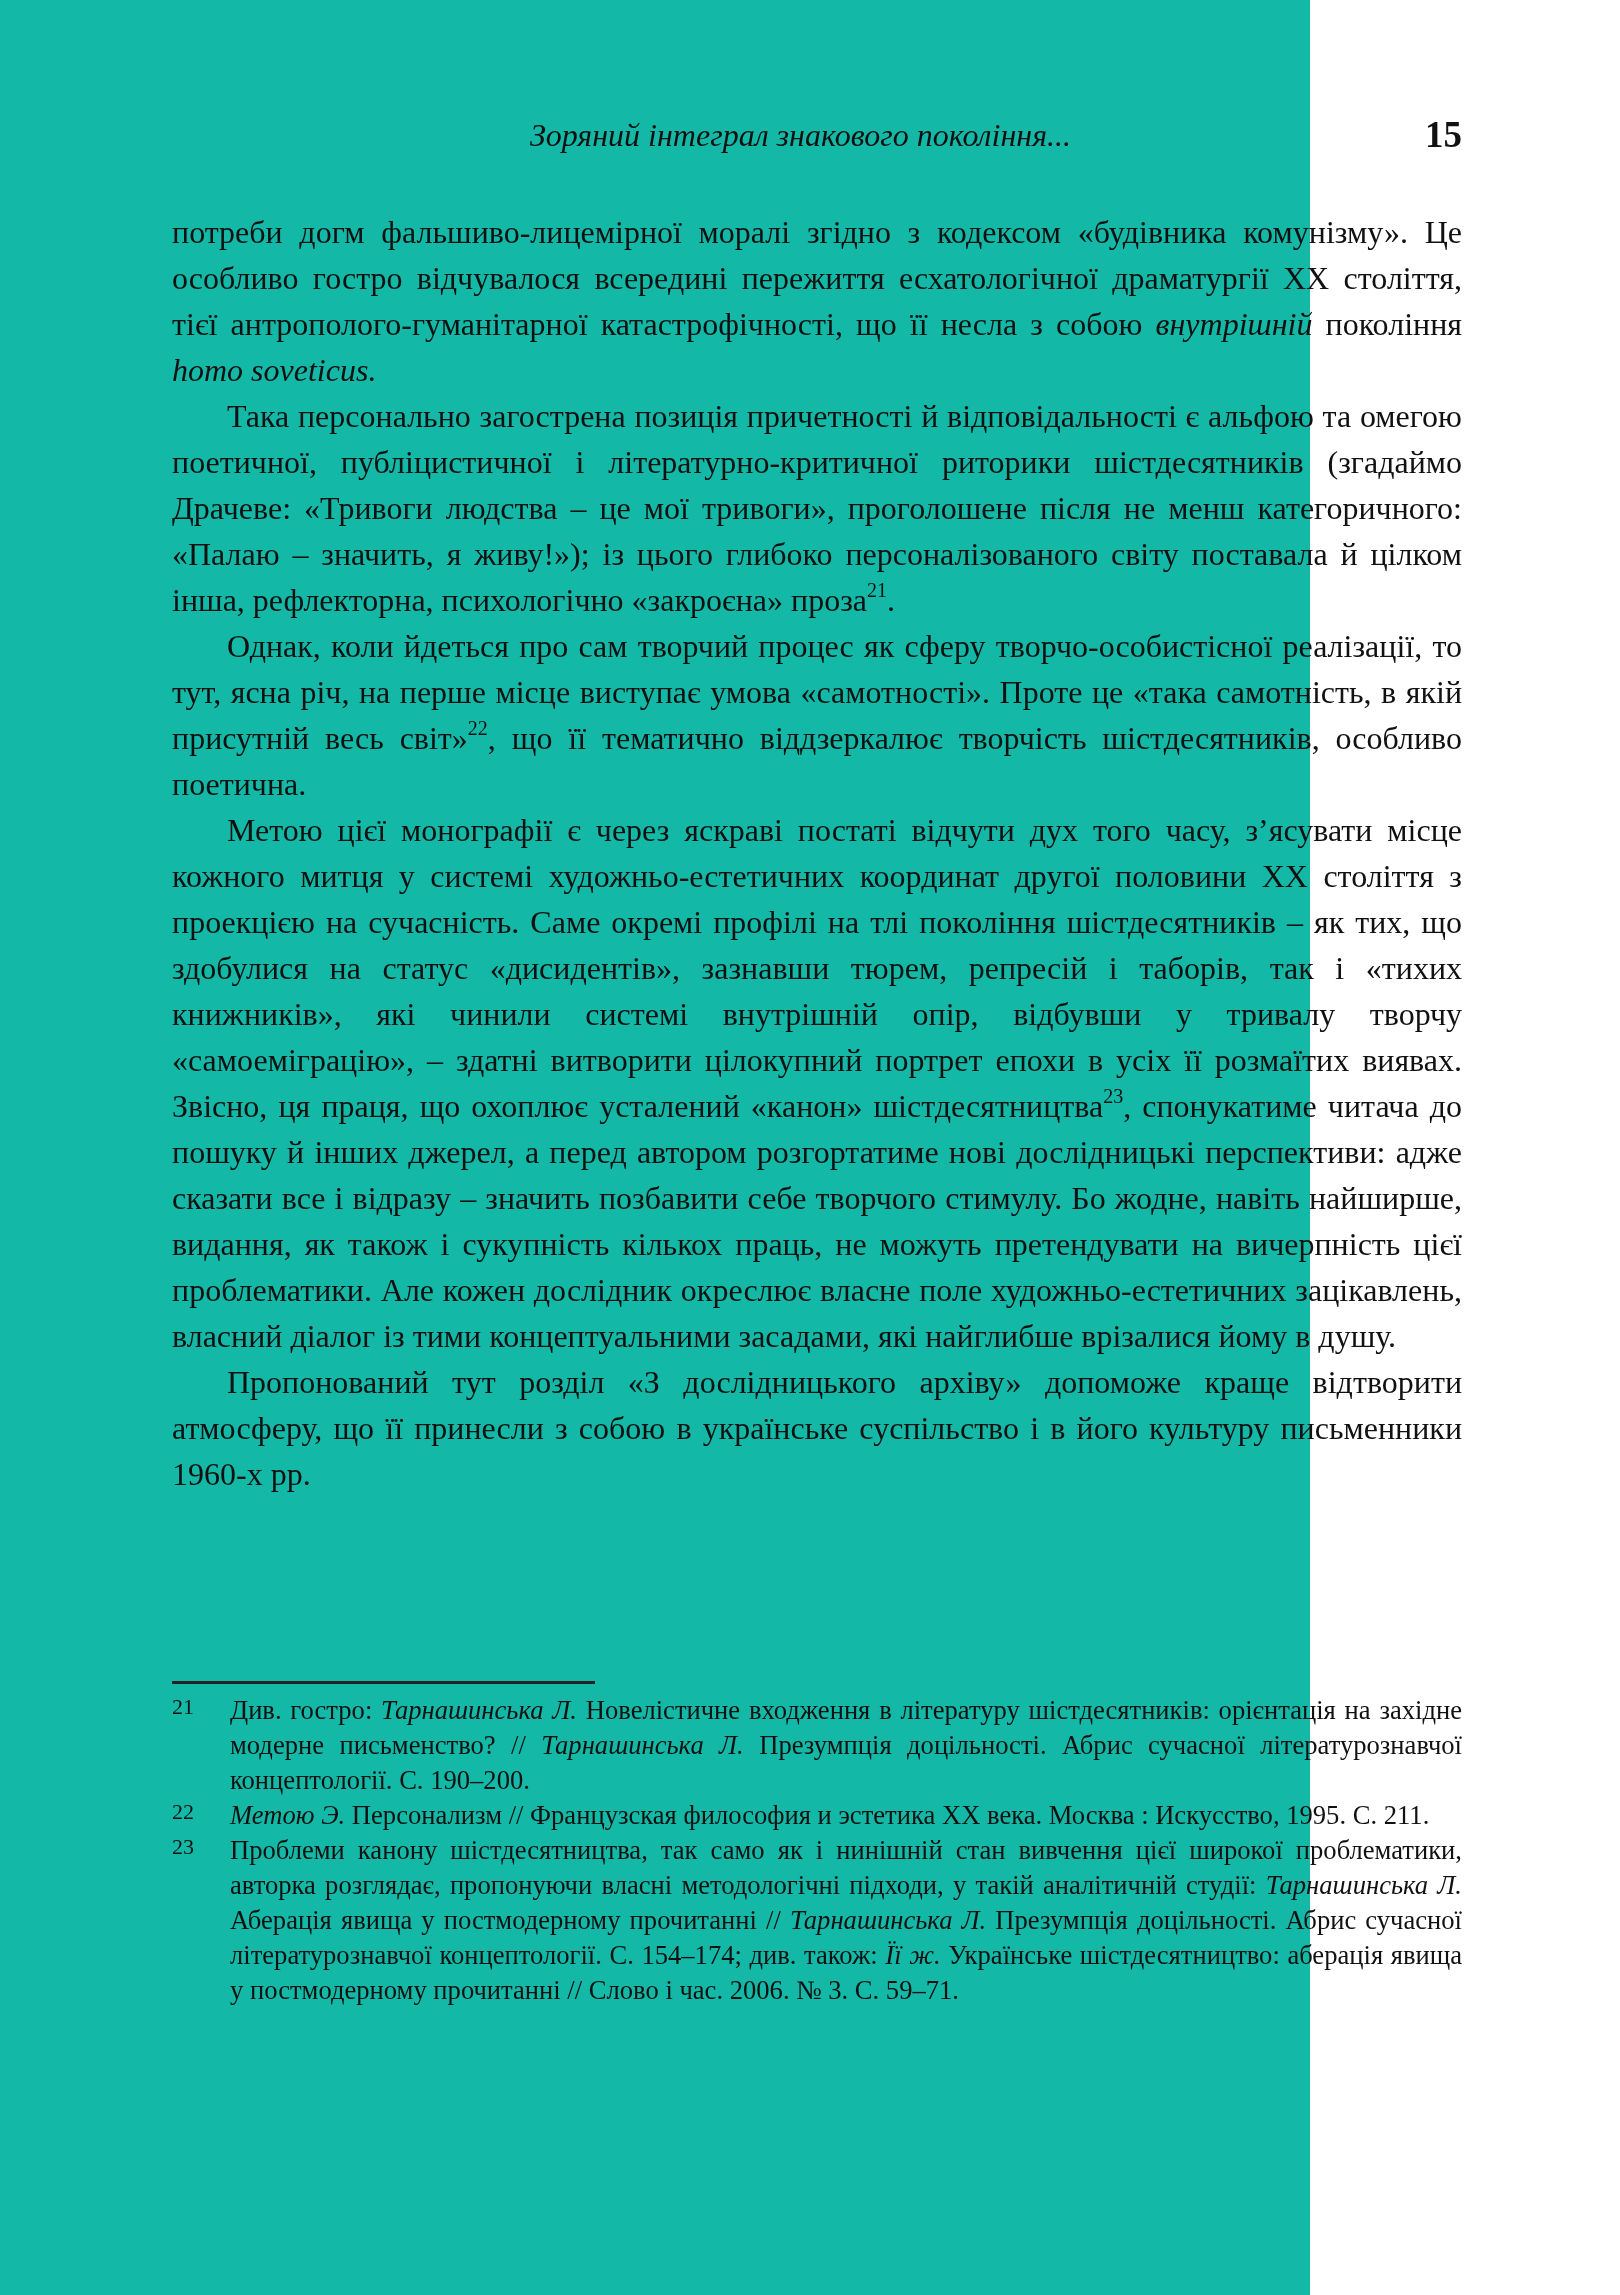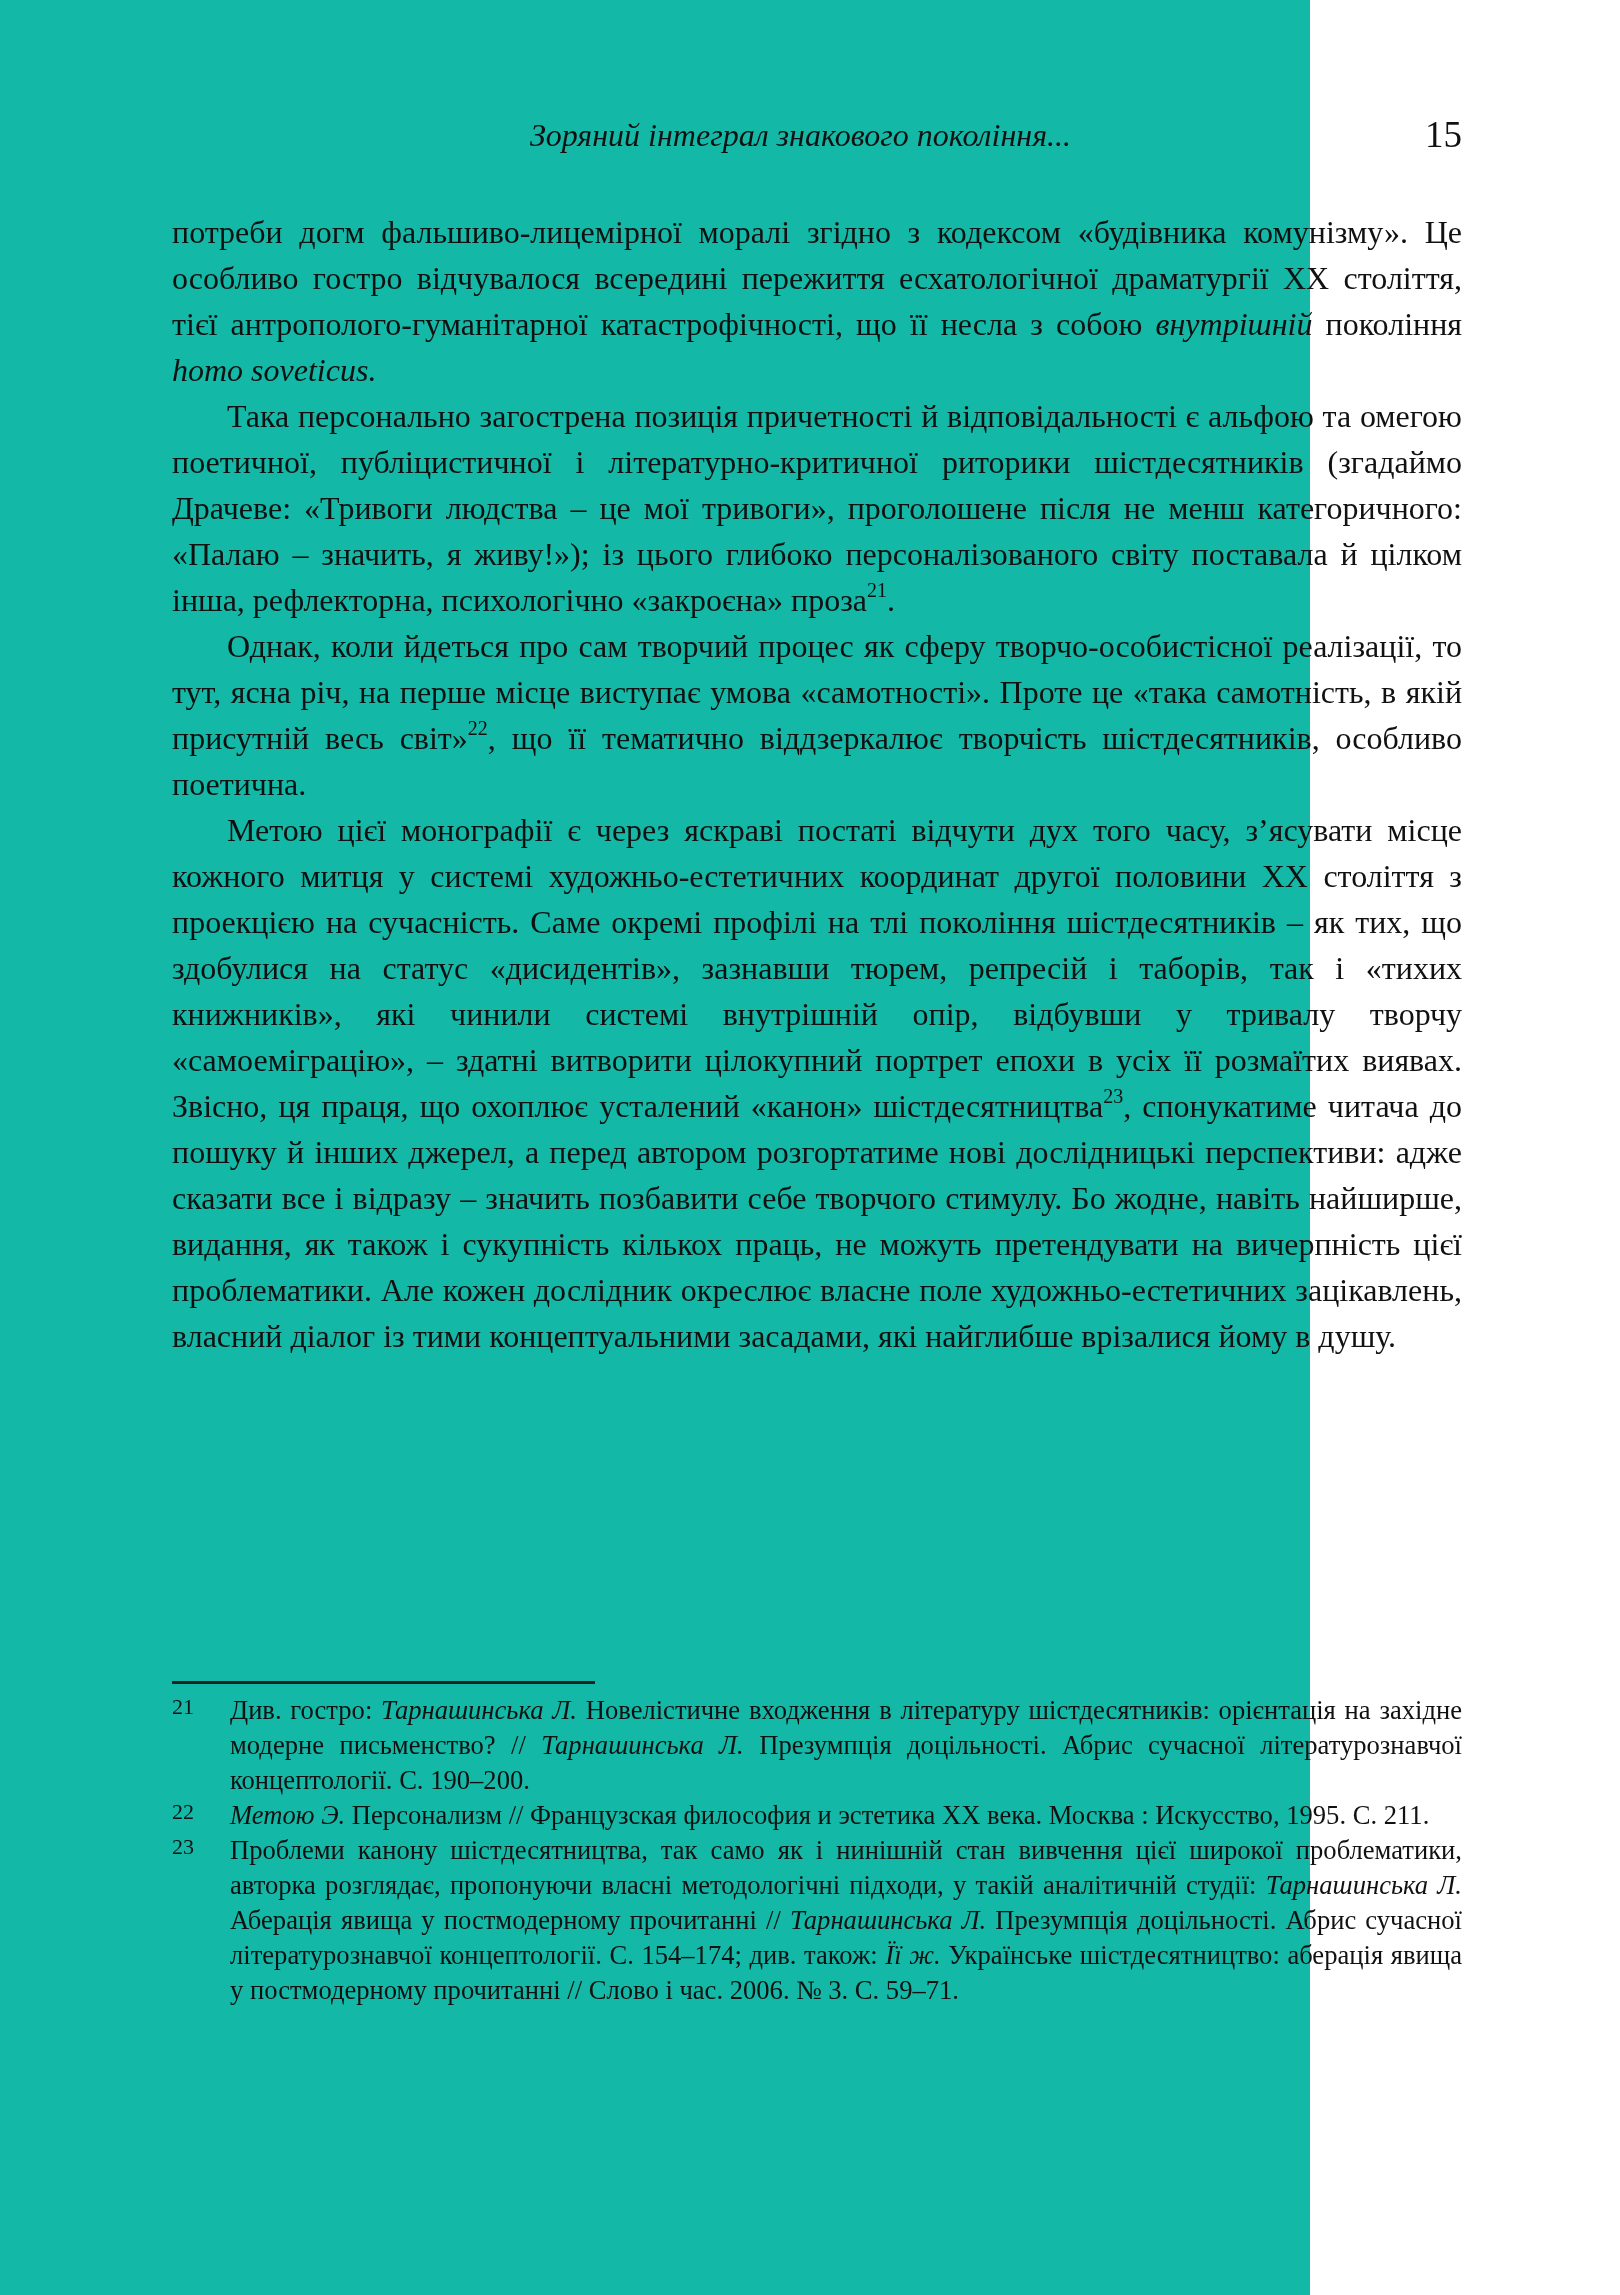--- a/index.html
+++ b/index.html
@@ -11,21 +11,21 @@
   }
   .running-head {
     position: absolute; top: 113px; left: 172px; width: 1290px; height: 44px;
   }
   .running-title {
     position: absolute; left: 0; right: 0; top: 0; text-align: center;
     font-style: italic; font-size: 32px; line-height: 44px;
     padding-right: 33px;
   }
   .page-number {
-    position: absolute; right: 0; top: 0; font-weight: normal;
+    position: absolute; right: 0; top: 0; font-weight: bold;
     font-size: 37px; line-height: 44px;
   }
   .body-text {
     position: absolute; top: 209px; left: 172px; width: 1290px;
     font-size: 32px; line-height: 46px; text-align: justify;
     hyphens: manual;
   }
   .body-text p { margin: 0; }
   .body-text p.indent { text-indent: 55px; }
   .body-text sup { font-size: 20px; line-height: 0; vertical-align: 14.4px; }
@@ -50,20 +50,21 @@
   <div class="running-head">
     <div class="running-title">Зоряний інтеграл знакового покоління...</div>
     <div class="page-number">15</div>
   </div>
 
   <div class="body-text" id="body-text">
       <p class=""><span>потреби догм фальшиво-лицемірної моралі згідно з кодексом «будівника комунізму». Це особливо гостро відчувалося всередині пережиття есхатологічної драматургії XX століття, тієї антрополого-гуманітарної катастрофічності, що її несла з собою </span><em>внутрішній</em><span> покоління </span><em>homo soveticus.</em></p>
       <p class="indent"><span>Така персонально загострена позиція причетності й відповідальності є аль­фою та омегою поетичної, публіцистичної і літературно-критичної риторики шістдесятників (згадаймо Драчеве: «Тривоги людства – це мої тривоги», прого­лошене після не менш категоричного: «Палаю – значить, я живу!»); із цього гли­боко персоналізованого світу поставала й цілком інша, рефлекторна, психологічно «закроєна» проза</span><sup>21</sup><span>.</span></p>
       <p class="indent"><span>Однак, коли йдеться про сам творчий процес як сферу творчо-особистісної реалізації, то тут, ясна річ, на перше місце виступає умова «самотності». Проте це «така самотність, в якій присутній весь світ»</span><sup>22</sup><span>, що її тематично віддзеркалює творчість шістдесятників, особливо поетична.</span></p>
       <p class="indent"><span>Метою цієї монографії є через яскраві постаті відчути дух того часу, з’ясувати місце кожного митця у системі художньо-естетичних координат другої половини XX століття з проекцією на сучасність. Саме окремі профілі на тлі покоління шістдесятників – як тих, що здобулися на статус «дисидентів», зазнавши тюрем, репресій і таборів, так і «тихих книжників», які чинили системі внутрішній опір, відбувши у тривалу творчу «самоеміграцію», – здатні витворити цілокупний пор­трет епохи в усіх її розмаїтих виявах. Звісно, ця праця, що охоплює усталений «канон» шістдесятництва</span><sup>23</sup><span>, спонукатиме читача до пошуку й інших джерел, а перед автором розгортатиме нові дослідницькі перспективи: адже сказати все і відразу – значить позбавити себе творчого стимулу. Бо жодне, навіть найширше, видання, як також і сукупність кількох праць, не можуть претендувати на ви­черпність цієї проблематики. Але кожен дослідник окреслює власне поле худож­ньо-естетичних зацікавлень, власний діалог із тими концептуальними засадами, які найглибше врізалися йому в душу.</span></p>
+      <p class="indent"><span>Пропонований тут розділ «З дослідницького архіву» допоможе краще відтворити атмосферу, що її принесли з собою в українське суспільство і в його культуру письменники 1960-х рр.</span></p>
     </div>
 
   <div class="footnote-rule"></div>
 
   <div class="footnotes" id="footnotes">
       <p class="footnote"><span class="fn-num">21</span><span>Див. гостро: </span><em>Тарнашинська Л.</em><span> Новелістичне входження в літературу шістдесятників: орієнтація на західне модерне письменство? // </span><em>Тарнашинська Л.</em><span> Презумпція доціль­ності. Абрис сучасної літературознавчої концептології. С. 190–200.</span></p>
       <p class="footnote"><span class="fn-num">22</span><em>Метою Э.</em><span> Персонализм // Французская философия и эстетика XX века. Москва : Ис­кусство, 1995. С. 211.</span></p>
       <p class="footnote"><span class="fn-num">23</span><span>Проблеми канону шістдесятництва, так само як і нинішній стан вивчення цієї широ­кої проблематики, авторка розглядає, пропонуючи власні методологічні підходи, у такій аналітичній студії: </span><em>Тарнашинська Л.</em><span> Аберація явища у постмодерному прочи­танні // </span><em>Тарнашинська Л.</em><span> Презумпція доцільності. Абрис сучасної літературознавчої концептології. С. 154–174; див. також: </span><em>Її ж.</em><span> Українське шістдесятництво: аберація явища у постмодерному прочитанні // Слово і час. 2006. № 3. С. 59–71.</span></p>
     </div>
 </div>

